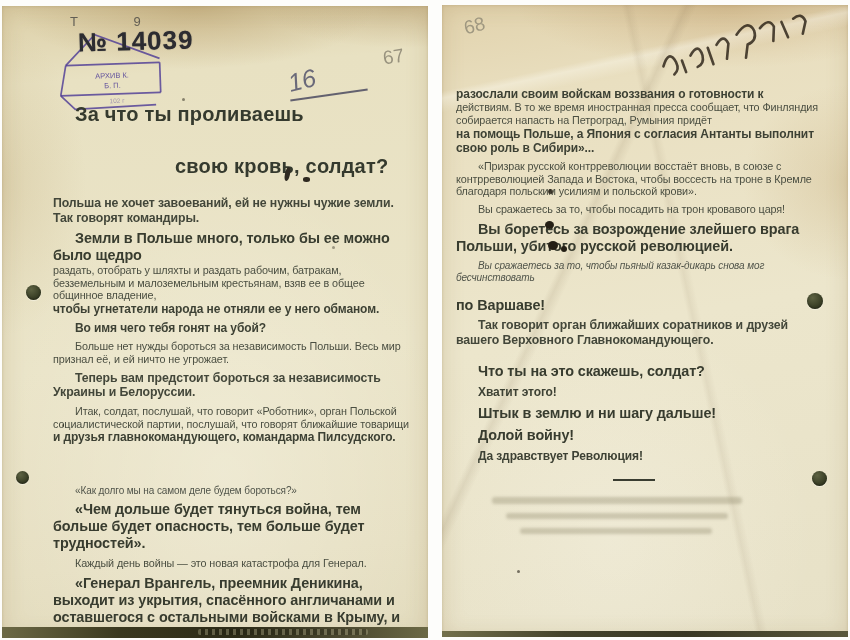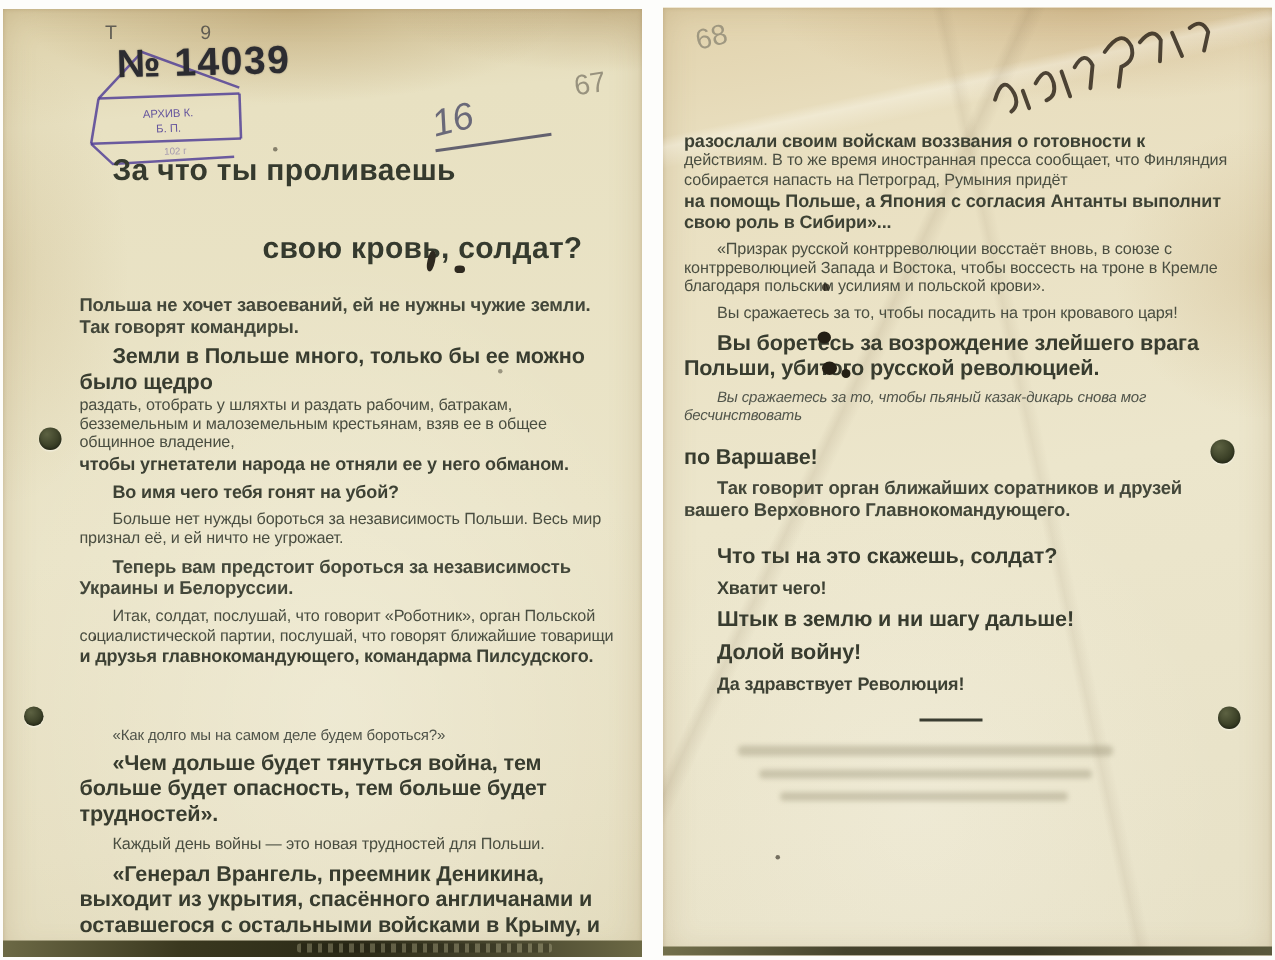--- a/index.html
+++ b/index.html
@@ -98,21 +98,21 @@
         <p class="para p-l" style="text-indent: 22px; margin-bottom: 0px;">Земли в Польше много, только бы ее можно было щедро</p>
         <p class="para p-s" style="margin-bottom: 0px;">раздать, отобрать у шляхты и раздать рабочим, батракам, безземельным и малоземельным крестьянам, взяв ее в общее общинное владение,</p>
         <p class="para p-m">чтобы угнетатели народа не отняли ее у него обманом.</p>
         <p class="para p-m" style="text-indent: 22px;">Во имя чего тебя гонят на убой?</p>
         <p class="para p-s" style="text-indent: 22px;">Больше нет нужды бороться за независимость Польши. Весь мир признал её, и ей ничто не угрожает.</p>
         <p class="para p-b" style="text-indent: 22px;">Теперь вам предстоит бороться за независимость Украины и Белоруссии.</p>
         <p class="para p-s" style="text-indent: 22px; margin-bottom: 0px;">Итак, солдат, послушай, что говорит «Роботник», орган Польской социалистической партии, послушай, что говорят ближайшие товарищи</p>
         <p class="para p-m">и друзья главнокомандующего, командарма Пилсудского.</p>
         <p class="para p-xs" style="text-indent: 22px; margin-top: 40px;">«Как долго мы на самом деле будем бороться?»</p>
         <p class="para p-l" style="text-indent: 22px;">«Чем дольше будет тянуться война, тем больше будет опасность, тем больше будет трудностей».</p>
-        <p class="para p-s" style="text-indent: 22px;">Каждый день войны — это новая трудностей для Польши.</p>
+        <p class="para p-s" style="text-indent: 22px;">Каждый день войны — это новая катастрофа для Генерал.</p>
         <p class="para p-l" style="text-indent: 22px;">«Генерал Врангель, преемник Деникина, выходит из укрытия, спасённого англичанами и оставшегося с остальными войсками в Крыму, и двигается на север,</p>
       </div>
 
     <div class="hole" style="left:24px;top:279px;width:15px;height:15px;"></div>
     <div class="hole" style="left:14px;top:465px;width:13px;height:13px;"></div>
 
     <div class="speck" style="left:180px;top:92px;width:3px;height:3px;opacity:.5;"></div>
     <div class="speck" style="left:330px;top:240px;width:3px;height:3px;opacity:.4;"></div>
     <div class="speck" style="left:60px;top:418px;width:2px;height:3px;opacity:.5;"></div>
 
@@ -143,21 +143,21 @@
         <p class="para p-m" style="margin-bottom: 0px;">разослали своим войскам воззвания о готовности к</p>
         <p class="para p-s" style="margin-bottom: 0px;">действиям. В то же время иностранная пресса сообщает, что Финляндия собирается напасть на Петроград, Румыния придёт</p>
         <p class="para p-m">на помощь Польше, а Япония с согласия Антанты выполнит свою роль в Сибири»...</p>
         <p class="para p-s" style="text-indent: 22px; margin-top: 4px;">«Призрак русской контрреволюции восстаёт вновь, в союзе с контрреволюцией Запада и Востока, чтобы воссесть на троне в Кремле благодаря польским усилиям и польской крови».</p>
         <p class="para p-s" style="text-indent: 22px; margin-top: 4px;">Вы сражаетесь за то, чтобы посадить на трон кровавого царя!</p>
         <p class="para p-l" style="text-indent: 22px; margin-top: 4px;">Вы боретесь за возрождение злейшего врага Польши, убитого русской революцией.</p>
         <p class="para p-xs" style="text-indent: 22px; margin-top: 4px; margin-bottom: 14px; font-style: italic;">Вы сражаетесь за то, чтобы пьяный казак-дикарь снова мог бесчинствовать</p>
         <p class="para p-l" style="margin-bottom: 4px;">по Варшаве!</p>
         <p class="para p-b" style="text-indent: 22px;">Так говорит орган ближайших соратников и друзей вашего Верховного Главнокомандующего.</p>
         <p class="para p-l" style="text-indent: 22px; margin-top: 16px;">Что ты на это скажешь, солдат?</p>
-        <p class="para p-m" style="text-indent: 22px;">Хватит чего!</p>
+        <p class="para p-m" style="text-indent: 22px;">Хватит этого!</p>
         <p class="para p-l" style="text-indent: 22px;">Штык в землю и ни шагу дальше!</p>
         <p class="para p-l" style="text-indent: 22px;">Долой войну!</p>
         <p class="para p-m" style="text-indent: 22px;">Да здравствует Революция!</p>
       </div>
 
     <div class="divider"></div>
 
     <div class="speck" style="left:103px;top:216px;width:9px;height:8px;"></div>
     <div class="speck" style="left:106px;top:236px;width:10px;height:9px;"></div>
     <div class="speck" style="left:119px;top:241px;width:6px;height:6px;"></div>

